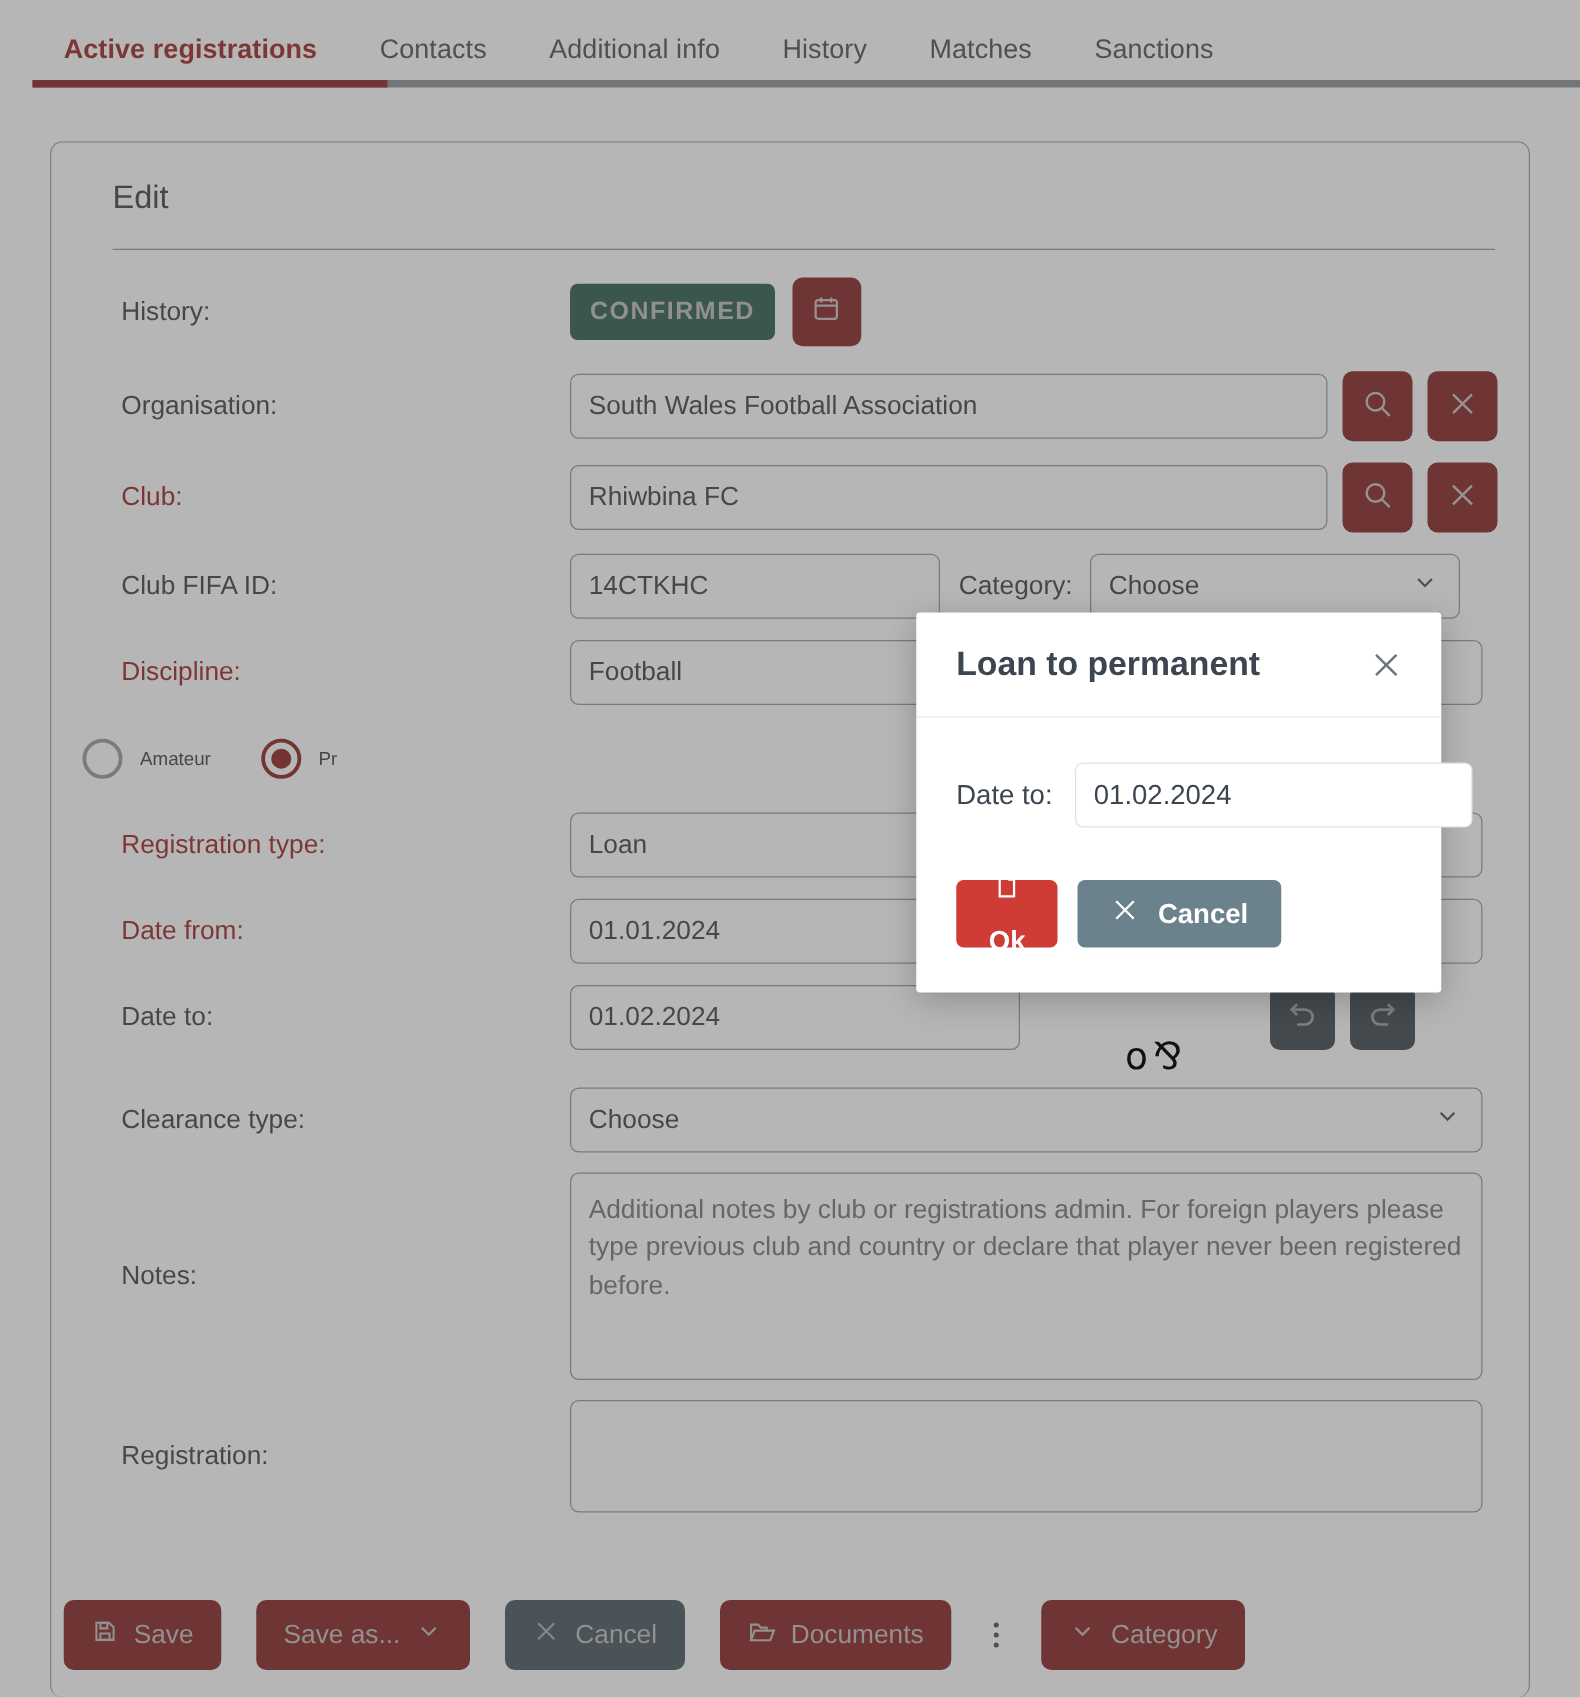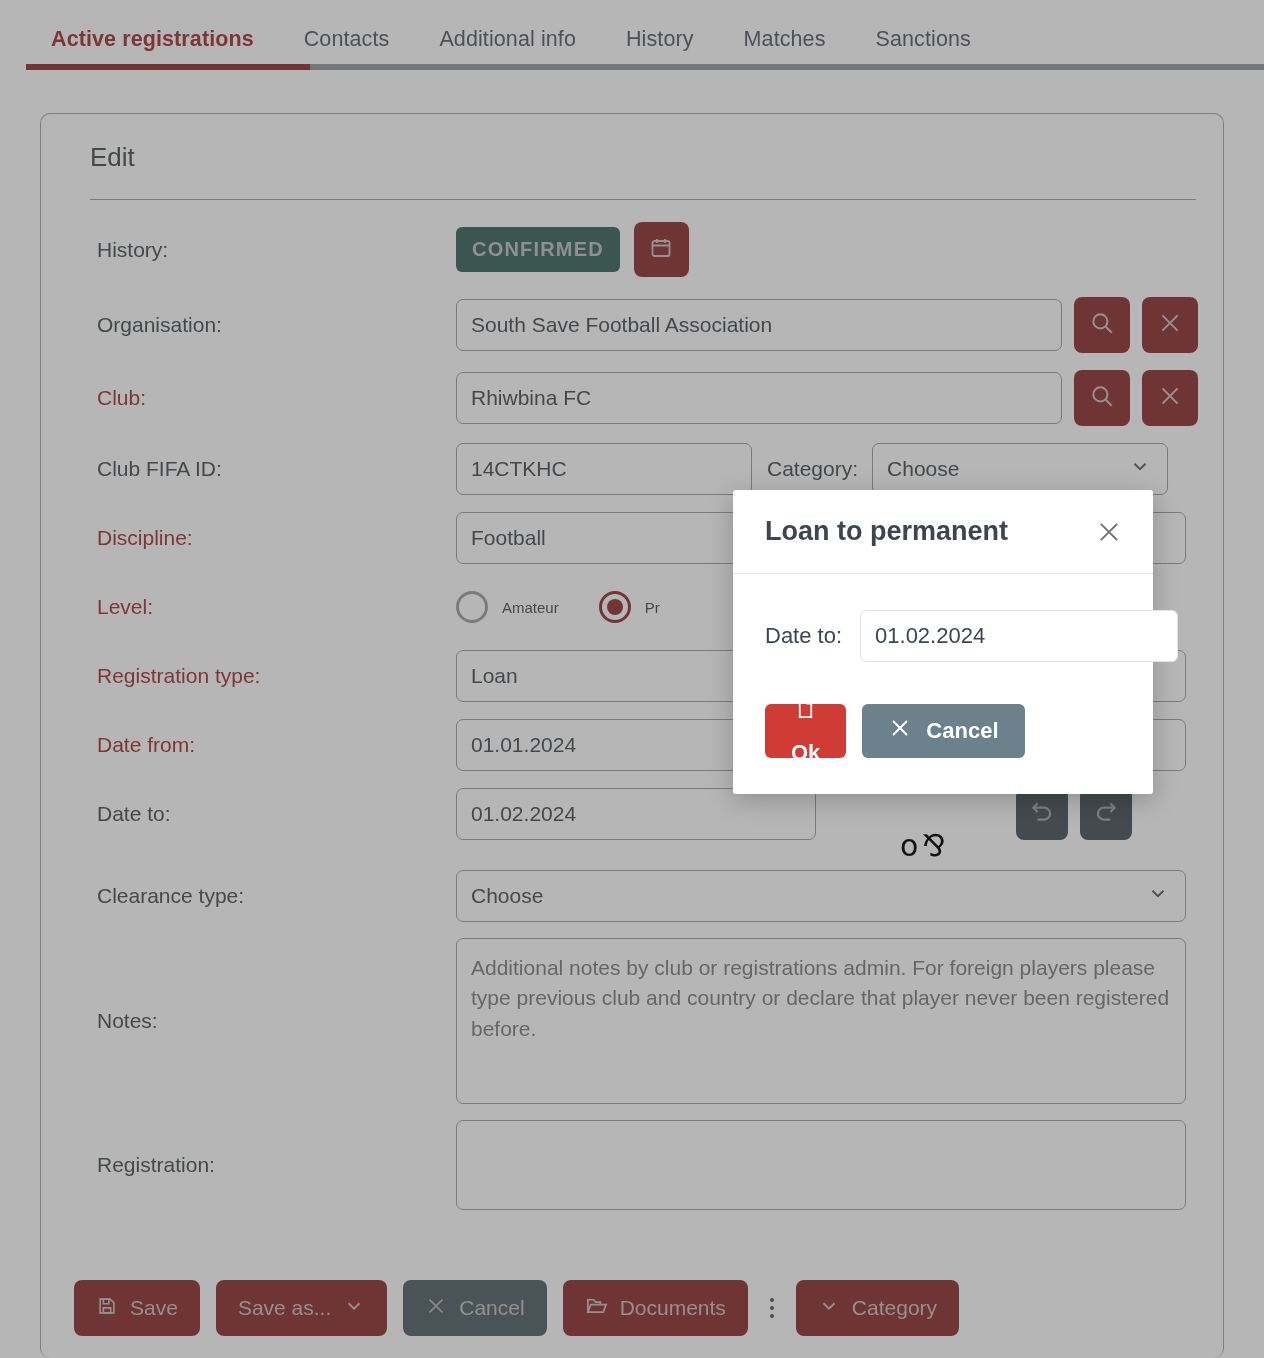--- a/index.html
+++ b/index.html
@@ -192,24 +192,24 @@
     background: #3b464c;
     border-radius: 8px;
     display: flex; align-items: center; justify-content: center;
     margin-left: 12px;
     cursor: pointer;
   }
 
   
   .footer {
     position: absolute;
-    left: 33px; bottom: 22px;
+    left: 10px; bottom: 22px;
     display: flex;
     align-items: center;
-    gap: 16px;
+    gap: 28px;
   }
   .btn {
     height: 56px;
     border: none;
     border-radius: 8px;
     background: #83221f;
     color: #c5bebe;
     font-size: 21px;
     display: flex; align-items: center; justify-content: center;
     gap: 12px;
@@ -309,21 +309,21 @@
             <svg width="24" height="24" viewBox="0 0 24 24" fill="none" stroke="#c9c2c2" stroke-width="1.8">
                 <rect x="3.5" y="5" width="17" height="15" rx="2"></rect>
                 <path d="M3.5 9.5h17M8 3v4M16 3v4"></path>
               </svg>
           </span>
         </div>
       </div>
 
       <div class="row" style="margin-top:20px;">
         <div class="lbl">Organisation:</div>
-        <div class="fld widest">South Save Football Association</div>
+        <div class="fld widest">South Wales Football Association</div>
         <div class="sq-btn">
           <span>
             <svg width="26" height="26" viewBox="0 0 24 24" fill="none" stroke="#c9c2c2" stroke-width="1.8">
                 <circle cx="10.5" cy="10.5" r="6.5"></circle>
                 <path d="M15.5 15.5L21 21"></path>
               </svg>
           </span>
         </div>
         <div class="sq-btn">
           <span>
@@ -368,21 +368,20 @@
           </span>
         </div>
       </div>
 
       <div class="row" style="margin-top:17px;">
         <div class="lbl req">Discipline:</div>
         <div class="fld widest">Football</div>
       </div>
 
       <div class="row" style="margin-top:17px;height:52px;">
-        <div class="lbl req">Level:</div>
         <div class="radio-wrap">
           <span class="radio"></span>
           <span class="radio-lbl">Amateur</span>
           <span class="radio on"></span>
           <span class="radio-lbl">Pr</span>
         </div>
       </div>
 
       <div class="row" style="margin-top:17px;">
         <div class="lbl req">Registration type:</div>

